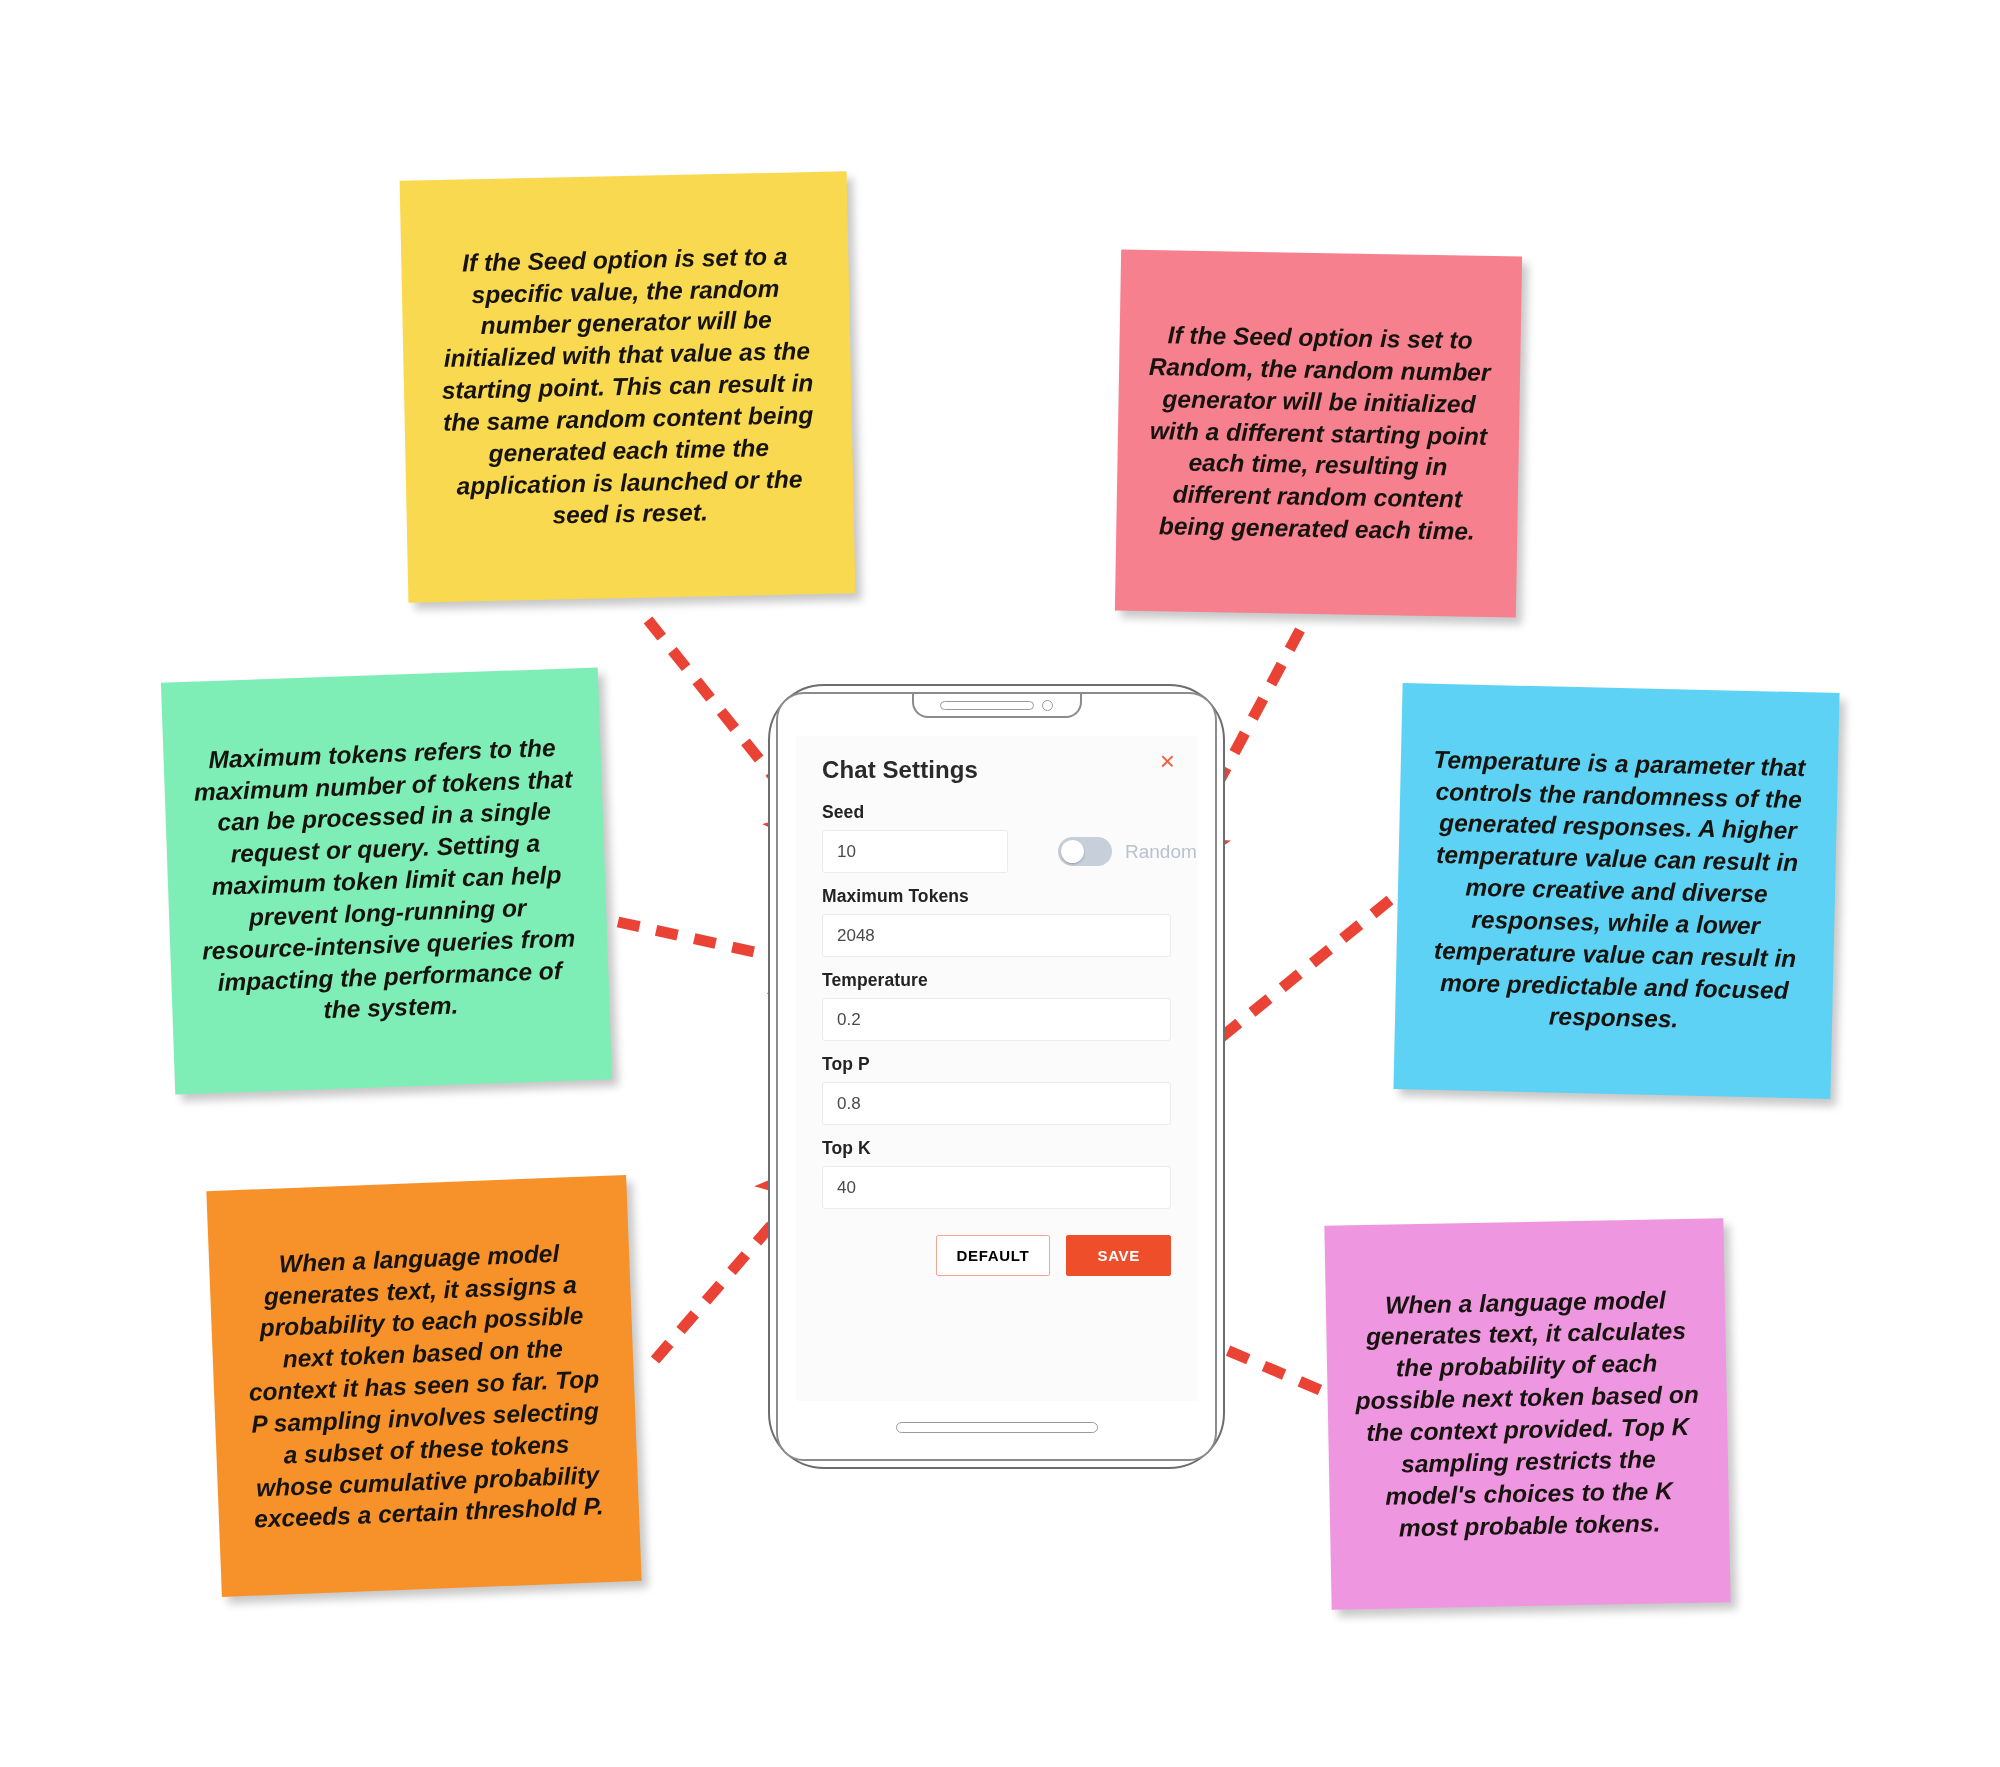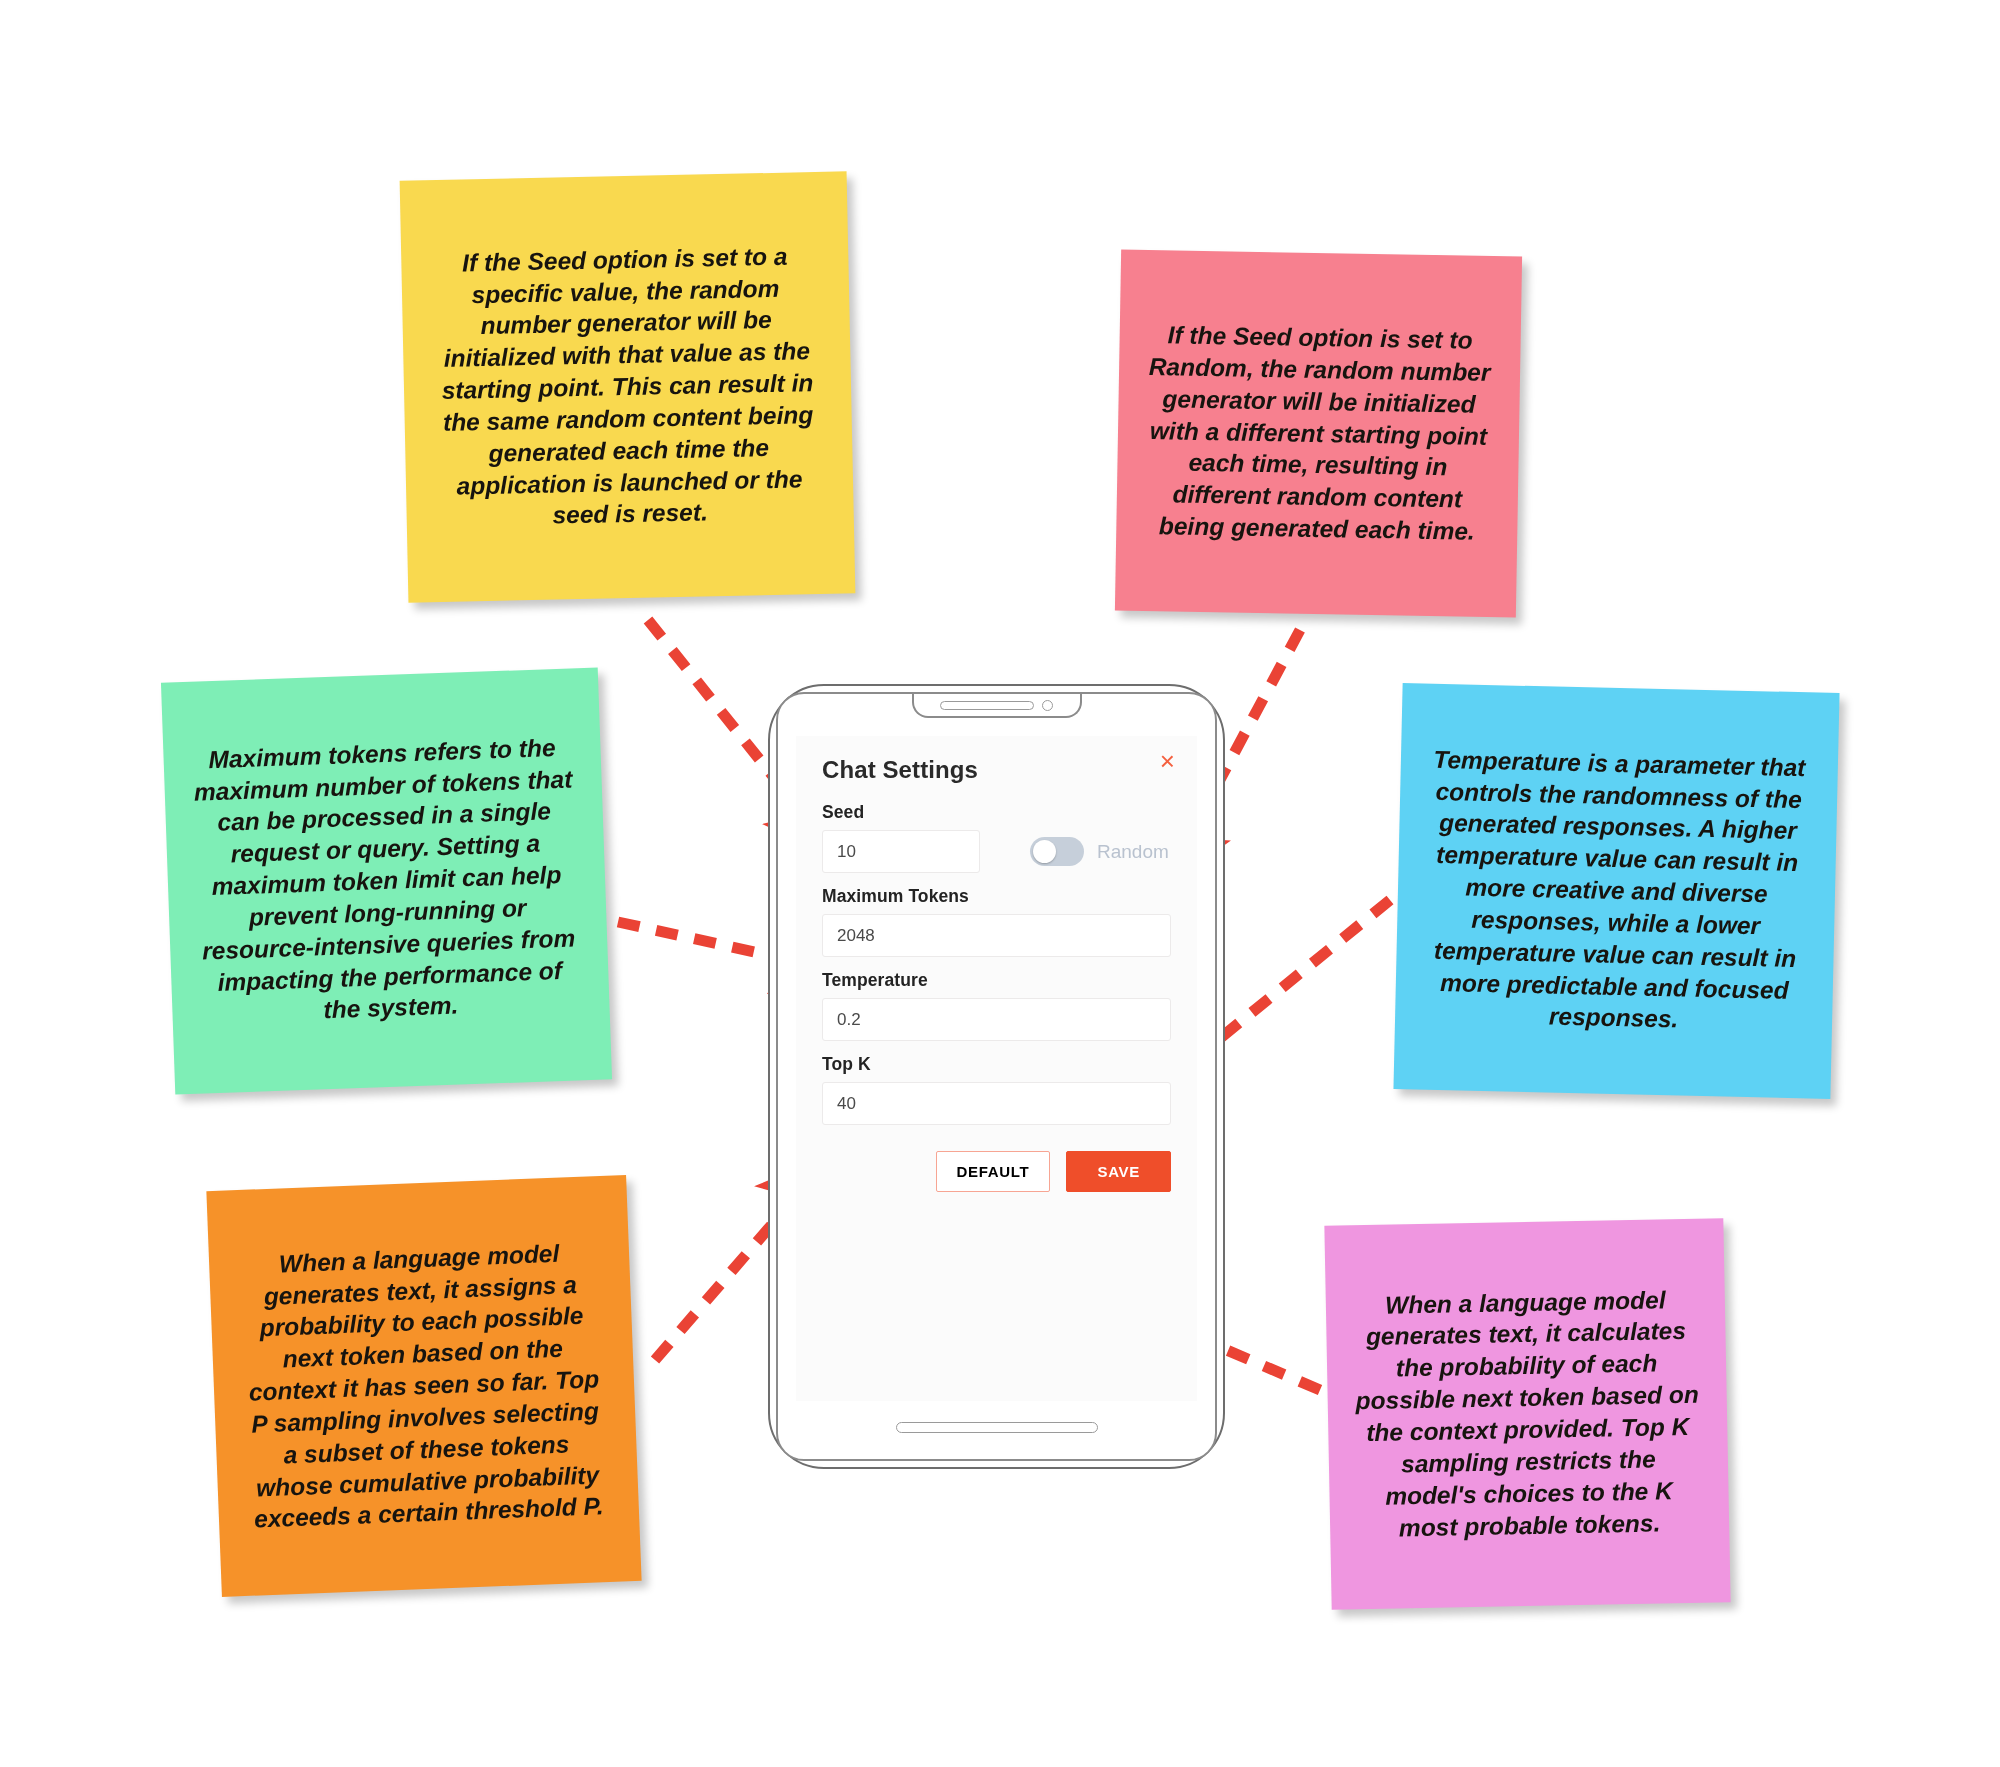--- a/index.html
+++ b/index.html
@@ -174,21 +174,21 @@
     padding: 0 14px;
     font-size: 17px;
     color: #4a4a4a;
     box-sizing: border-box;
   }
   .seed-row {
     display: flex;
     align-items: center;
     gap: 14px;
   }
-  .seed-row .field-input { width: 158px; flex: none; }
+  .seed-row .field-input { width: 186px; flex: none; }
   .toggle-wrap {
     display: flex;
     align-items: center;
     gap: 13px;
     margin-left: 36px;
   }
   .toggle {
     width: 54px; height: 29px;
     border-radius: 15px;
     background: #c6cfda;
@@ -318,20 +318,24 @@
         <div class="field">
           <div class="field-label">Maximum Tokens</div>
           <div class="field-input">2048</div>
         </div>
 
         <div class="field">
           <div class="field-label">Temperature</div>
           <div class="field-input">0.2</div>
         </div>
 
+        <div class="field">
+          <div class="field-label">Top P</div>
+          <div class="field-input">0.8</div>
+        </div>
 
         <div class="field">
           <div class="field-label">Top K</div>
           <div class="field-input">40</div>
         </div>
 
         <div class="actions">
           <div class="btn btn-default">DEFAULT</div>
           <div class="btn btn-save">SAVE</div>
         </div>

